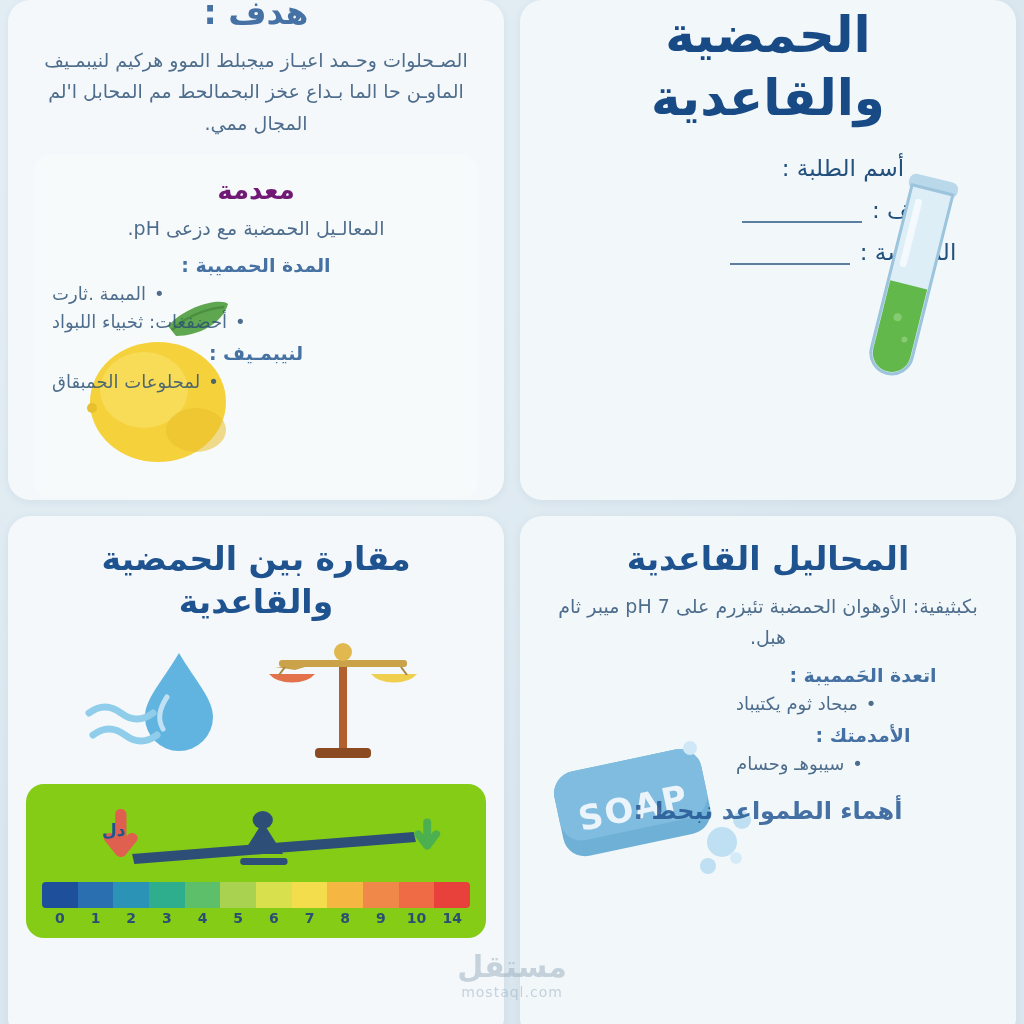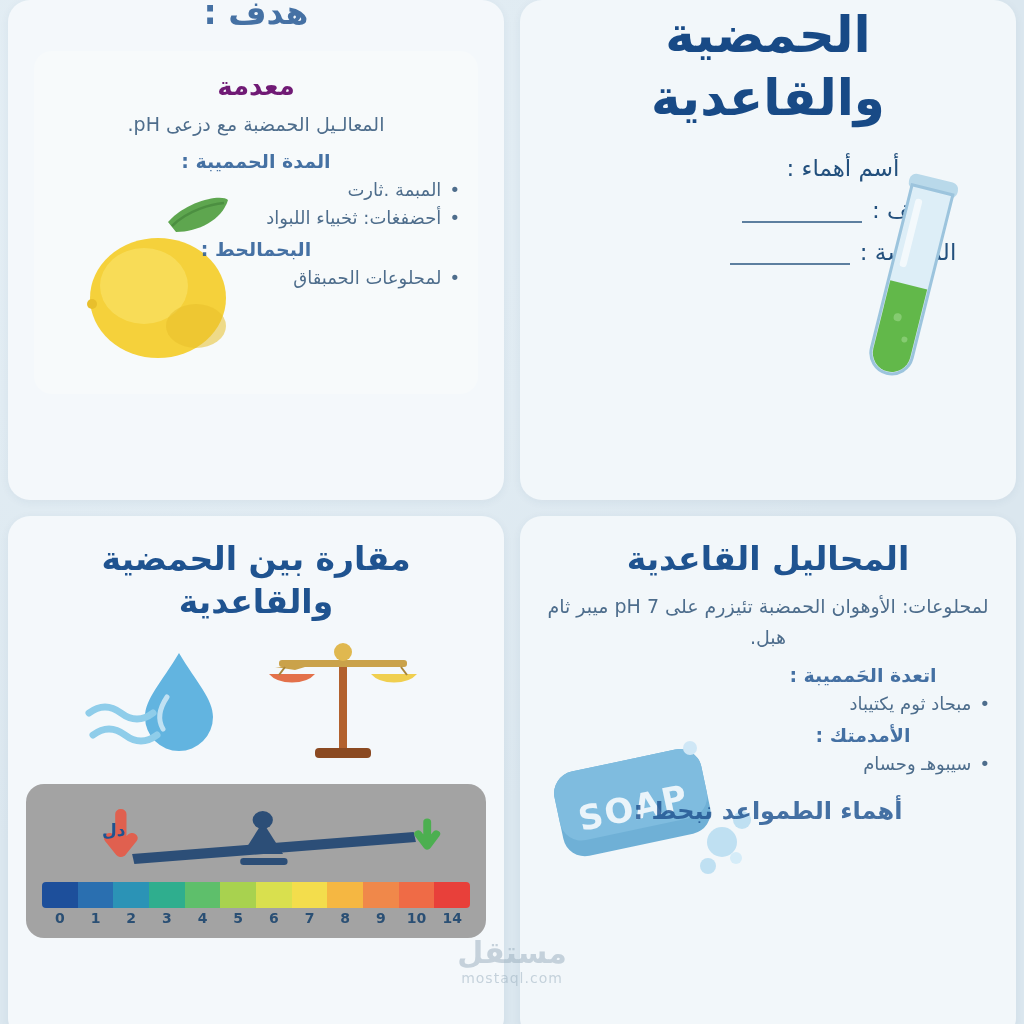--- a/index.html
+++ b/index.html
@@ -59,32 +59,32 @@
   .line-row{
     display:flex;align-items:flex-end;justify-content:center;gap:10px;
     font-size:23px;color:#23507d;margin:16px 0;
   }
   .line-row .lbl{white-space:nowrap;font-weight:500;}
   .line-row .rule{
     width:120px;border-bottom:2px solid #5d7f9f;height:18px;
   }
   .bullets{list-style:none;margin:4px 0;padding:0;}
   .bullets li{
-    font-size:18px;color:#2a4f74;text-align:right;margin:7px 0;
+    font-size:18px;color:#2a4f74;text-align:left;margin:7px 0;
     position:relative;
   }
   .bullets li:before{
     content:"•";color:#2a4f74;margin-left:8px;font-size:18px;
   }
   .lbl-bold{font-weight:bold;color:#1f5390;font-size:19px;text-align:center;margin:10px 0 2px;}
   .inner-card{
     background:#f7fafb;border-radius:18px;padding:14px 18px;margin-top:4px;
   }
   .card-sub{
-    background:#a3a3a3;border-radius:18px;margin:6px -8px 0;padding:12px 16px;
+    background:#84cc16;border-radius:18px;margin:6px -8px 0;padding:12px 16px;
   }
   
   .tube-wrap{position:absolute;left:calc(50% - 210px);top:196px;width:110px;height:220px;}
   
   .lemon-wrap{position:absolute;right:auto;left:40px;top:250px;width:170px;height:190px;}
   
   .soap-wrap{position:absolute;right:30px;bottom:150px;width:220px;height:160px;}
   
   .ph-scale{display:flex;width:100%;height:26px;border-radius:4px;overflow:hidden;margin-top:6px;}
   .ph-scale div{flex:1;}
@@ -102,20 +102,21 @@
   .row-icons{display:flex;justify-content:center;align-items:center;gap:26px;margin-top:4px;}
 </style>
 </head>
 <body>
 
 <div class="page">
   <div class="grid">
 
     <div class="card plain" style="grid-column:2;grid-row:1;padding-top:0;">
       <div class="title-mid blurred" style="margin-top:-8px;">هدف :</div>
+      <div class="body-text blurred">الصـحلوات وحـمد اعيـاز ميجبلط الموو هركيم لنيبمـيف الماوـن حا الما بـداع عخز البحمالحط مم المحابل ا'لم المجال ممي.</div>
 
       <div class="inner-card" style="margin-top:16px;">
         <div class="subtitle">معدمة</div>
         <div class="body-text blurred">المعالـيل الحمضبة مع دزعى pH.</div>
 
         <div style="position:relative;min-height:230px;">
 
           <div class="lemon-wrap" style="left:24px;top:36px;">
             <svg viewBox="0 0 170 180" width="170" height="180">
               <path d="M92 36 C112 14 146 8 152 14 C146 34 122 46 100 46 Z" fill="#5ea64f"></path>
@@ -126,21 +127,21 @@
               <circle cx="16" cy="118" r="5" fill="#e8bf2c"></circle>
             </svg>
           </div>
 
           <div style="padding-right:0;">
             <div class="lbl-bold blurred">المدة الحمميبة :</div>
             <ul class="bullets blurred">
               <li>المبمة .ثارت</li>
               <li>أحضفغات: ثخبياء اللبواد</li>
             </ul>
-            <div class="lbl-bold blurred">البحمالحط :</div>
+            <div class="lbl-bold blurred">لنيبمـيف :</div>
             <ul class="bullets blurred">
               <li>لمحلوعات الحمبقاق</li>
             </ul>
           </div>
         </div>
       </div>
     </div>
 
     <div class="card" style="grid-column:1;grid-row:1;padding-top:4px;">
       <h1 class="title-big">الحمضية والقاعدية</h1>
@@ -155,21 +156,21 @@
               <path d="M36 116 h38 v70 a19 19 0 0 1 -38 0 Z" fill="#62b84a"></path>
               <circle cx="52" cy="150" r="4" fill="#8fd07a" opacity=".8"></circle>
               <circle cx="64" cy="170" r="3" fill="#8fd07a" opacity=".8"></circle>
               <rect x="41" y="30" width="7" height="70" rx="3" fill="#ffffff" opacity=".65"></rect>
             </g>
           </svg>
         </div>
 
         <div class="lines" style="padding-left:150px;">
           <div class="line-row">
-            <span class="lbl">أسم أهماء :</span>
+            <span class="lbl">أسم الطلبة :</span>
           </div>
           <div class="line-row">
             <span class="lbl">الصف :</span>
             <span class="rule"></span>
           </div>
           <div class="line-row">
             <span class="lbl">المدرسة :</span>
             <span class="rule"></span>
           </div>
         </div>
@@ -246,21 +247,21 @@
             <span>10</span>
             <span>14</span>
           </div>
       </div>
     </div>
 
     <div class="card" style="grid-column:1;grid-row:2;">
       <div class="title-mid">المحاليل القاعدية</div>
 
       <div class="body-text blurred">
-        <span>لمحلوعات:</span>
+        <span>بكبثيفية:</span>
         <span>الأوهوان الحمضبة تئيزرم على pH 7 ميبر ثام هبل.</span>
       </div>
 
       <div style="position:relative;">
 
         <div class="soap-wrap" style="position:absolute;left:-6px;top:60px;right:auto;">
           <svg viewBox="0 0 220 160" width="220" height="160">
             <g transform="rotate(-12 110 80)">
               <rect x="18" y="32" width="150" height="86" rx="22" fill="#6fb0d6"></rect>
               <rect x="18" y="32" width="150" height="70" rx="22" fill="#7fbcdf"></rect>
@@ -284,17 +285,17 @@
             <li>سيبوهـ وحسام</li>
           </ul>
         </div>
       </div>
 
       <div class="lbl-bold blurred" style="margin-top:23px;font-size:24px;">أهماء الطمواعد نبحط :</div>
     </div>
 
   </div>
 
-  <div class="wm" style="left:50%;bottom:38px;">
+  <div class="wm" style="left:50%;bottom:24px;">
     <span>مستقل</span>
     <small>mostaql.com</small>
   </div>
 </div>
 
 </body></html>

